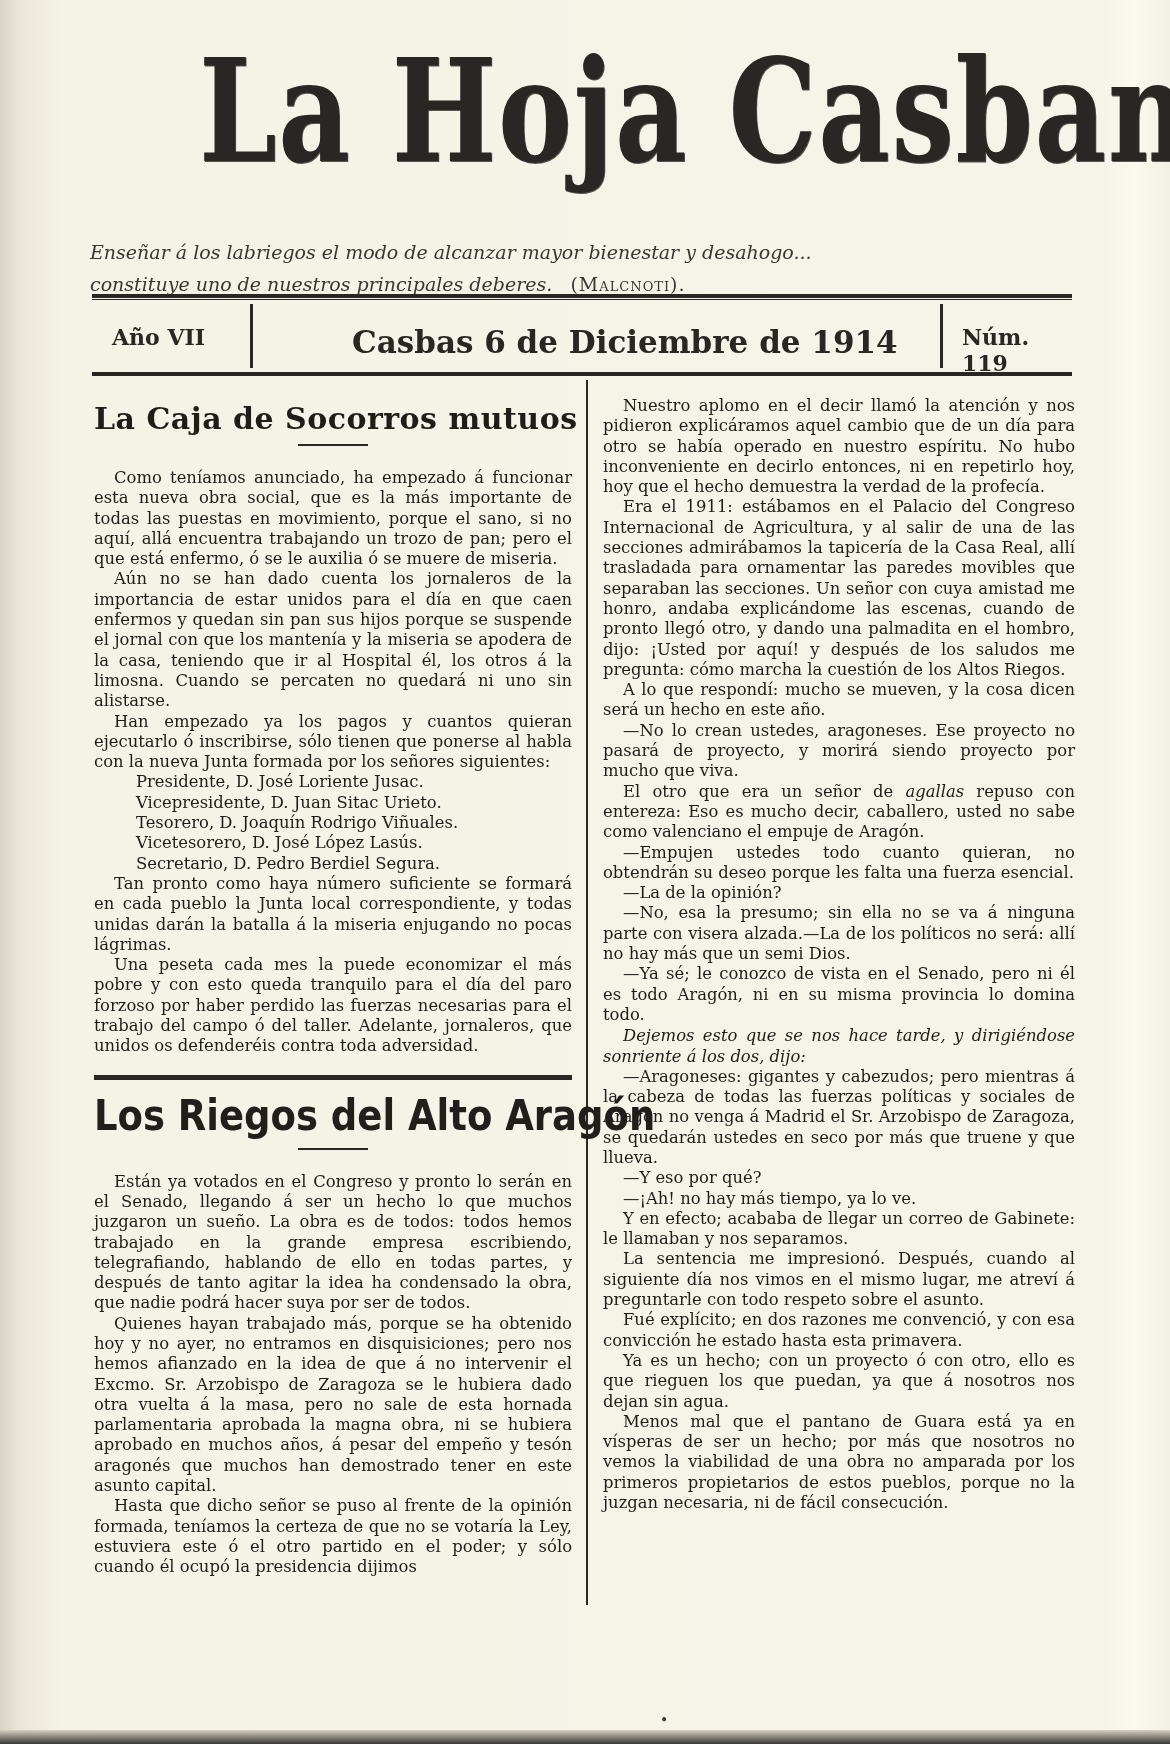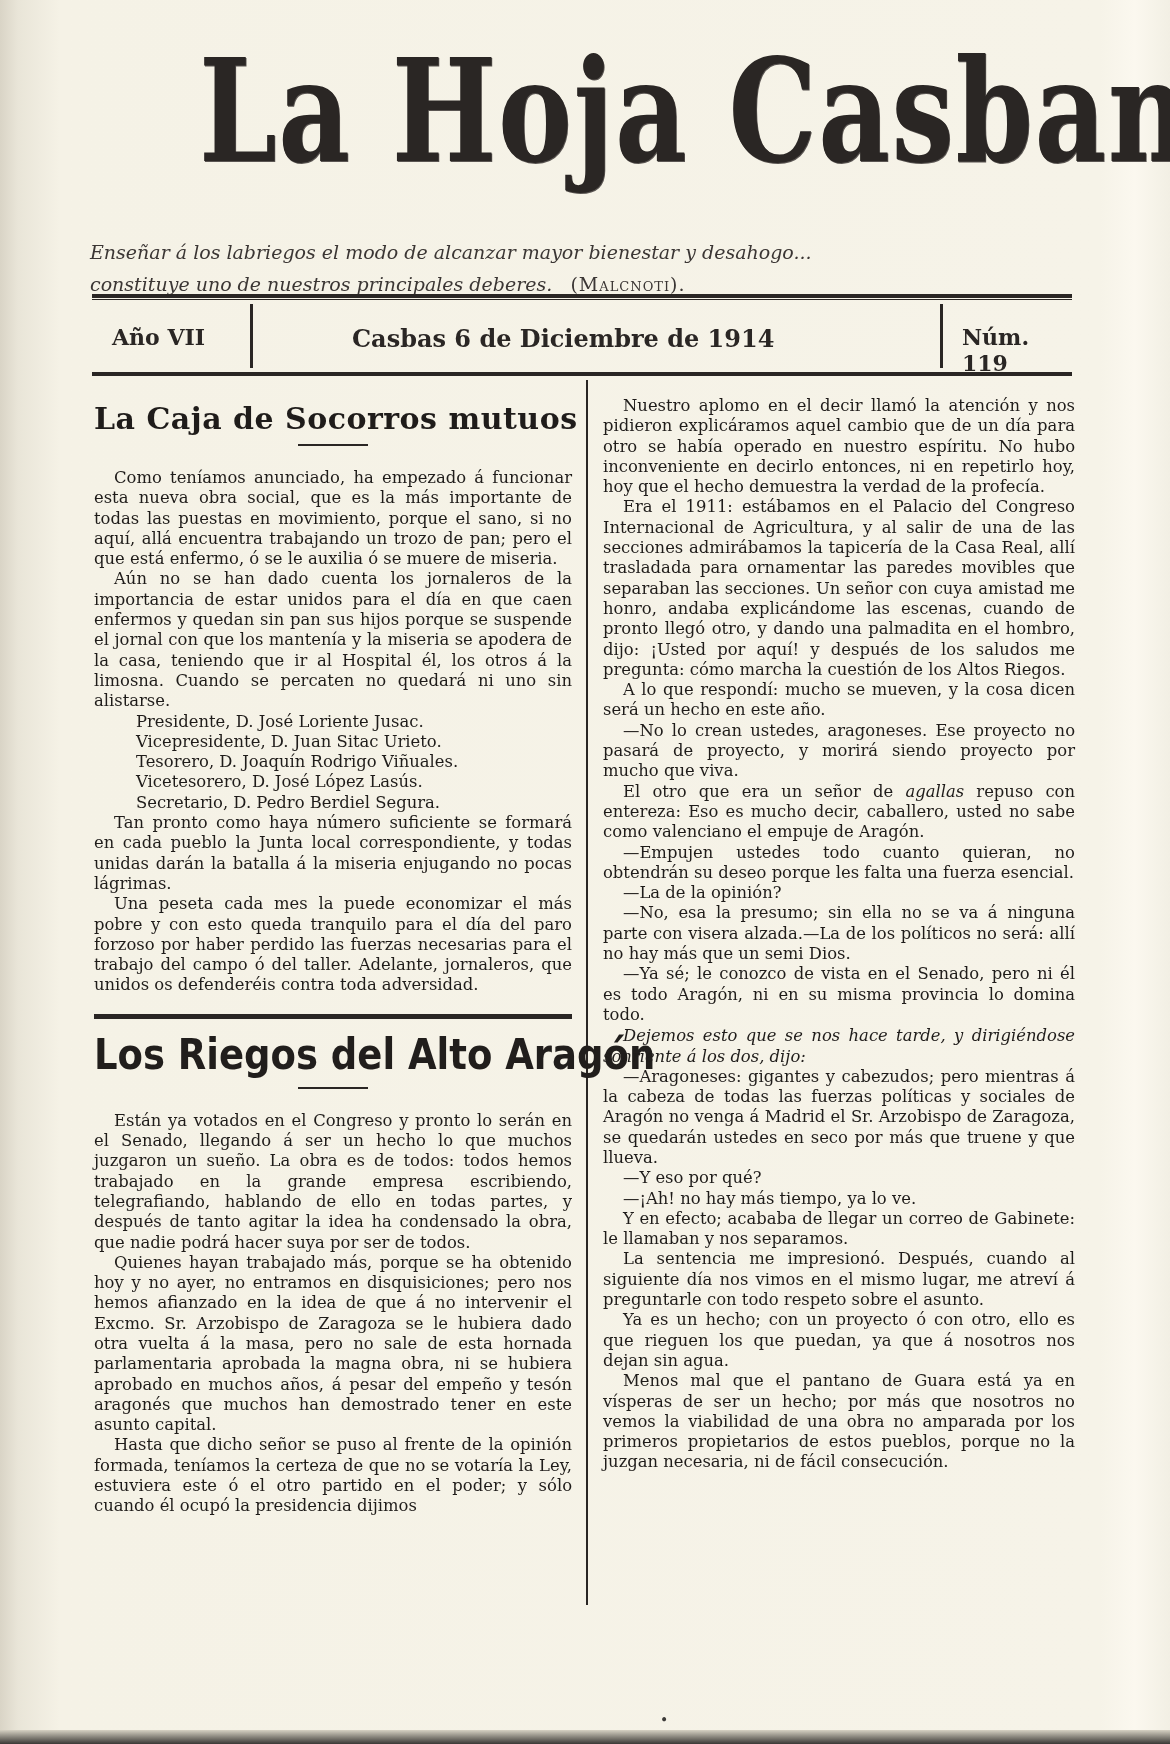--- a/index.html
+++ b/index.html
@@ -38,21 +38,21 @@
     font-style: italic; font-size: 19px; color: #3b3634; line-height: 32px;
   }
   .motto .author { font-style: normal; font-variant: small-caps; letter-spacing: 1px; }
   .rule-thick { position: absolute; left: 92px; width: 980px; height: 4px; background: #2a2624; }
   .rule-thin { position: absolute; left: 92px; width: 980px; height: 1px; background: #2a2624; }
   .dateline {
     position: absolute; left: 92px; top: 302px; width: 980px; height: 68px;
     font-family: "DejaVu Serif", serif; font-weight: bold; font-size: 22px; color: #2a2624;
   }
   .dateline .year { position: absolute; left: 20px; top: 22px; }
-  .dateline .place { position: absolute; left: 260px; top: 22px; font-size: 24px; }
+  .dateline .place { position: absolute; left: 260px; top: 22px; font-size: 31px; }
   .dateline .num { position: absolute; left: 870px; top: 22px; }
   .dateline .bracket {
     position: absolute; top: 2px; width: 6px; height: 64px;
     border-left: 3px solid #2a2624;
   }
   .col {
     position: absolute; top: 396px;
     font-family: "DejaVu Serif", serif;
     font-size: 16.4px; line-height: 20.3px; color: #1f1c1a;
     text-align: justify;
@@ -110,20 +110,21 @@
   <div class="rule-thick" style="top:372px;"></div>
 
   <div class="col-divider"></div>
 
   <div class="col col-left">
     <div class="headline">La Caja de Socorros mutuos</div>
     <div class="short-rule"></div>
 
     <p>Como teníamos anunciado, ha empezado á funcionar esta nueva obra social, que es la más importante de todas las puestas en movimiento, porque el sano, si no aquí, allá encuentra trabajando un trozo de pan; pero el que está enfermo, ó se le auxilia ó se muere de miseria.</p>
     <p>Aún no se han dado cuenta los jornaleros de la importancia de estar unidos para el día en que caen enfermos y quedan sin pan sus hijos porque se suspende el jornal con que los mantenía y la miseria se apodera de la casa, teniendo que ir al Hospital él, los otros á la limosna. Cuando se percaten no quedará ni uno sin alistarse.</p>
+    <p>Han empezado ya los pagos y cuantos quieran ejecutarlo ó inscribirse, sólo tienen que ponerse al habla con la nueva Junta formada por los señores siguientes:</p>
     <p class="member">Presidente, D. José Loriente Jusac.</p>
     <p class="member">Vicepresidente, D. Juan Sitac Urieto.</p>
     <p class="member">Tesorero, D. Joaquín Rodrigo Viñuales.</p>
     <p class="member">Vicetesorero, D. José López Lasús.</p>
     <p class="member">Secretario, D. Pedro Berdiel Segura.</p>
     <p>Tan pronto como haya número suficiente se formará en cada pueblo la Junta local correspondiente, y todas unidas darán la batalla á la miseria enjugando no pocas lágrimas.</p>
     <p>Una peseta cada mes la puede economizar el más pobre y con esto queda tranquilo para el día del paro forzoso por haber perdido las fuerzas necesarias para el trabajo del campo ó del taller. Adelante, jornaleros, que unidos os defenderéis contra toda adversidad.</p>
 
     <div class="section-rule"></div>
     <div class="headline2">Los Riegos del Alto Aragón</div>
@@ -143,19 +144,20 @@
     <p>—Empujen ustedes todo cuanto quieran, no obtendrán su deseo porque les falta una fuerza esencial.</p>
     <p>—La de la opinión?</p>
     <p>—No, esa la presumo; sin ella no se va á ninguna parte con visera alzada.—La de los políticos no será: allí no hay más que un semi Dios.</p>
     <p>—Ya sé; le conozco de vista en el Senado, pero ni él es todo Aragón, ni en su misma provincia lo domina todo.</p>
     <p style="margin-top:1px;font-style:italic;">Dejemos esto que se nos hace tarde, y dirigiéndose sonriente á los dos, dijo:</p>
     <p>—Aragoneses: gigantes y cabezudos; pero mientras á la cabeza de todas las fuerzas políticas y sociales de Aragón no venga á Madrid el Sr. Arzobispo de Zaragoza, se quedarán ustedes en seco por más que truene y que llueva.</p>
     <p>—Y eso por qué?</p>
     <p>—¡Ah! no hay más tiempo, ya lo ve.</p>
     <p>Y en efecto; acababa de llegar un correo de Gabinete: le llamaban y nos separamos.</p>
     <p>La sentencia me impresionó. Después, cuando al siguiente día nos vimos en el mismo lugar, me atreví á preguntarle con todo respeto sobre el asunto.</p>
+    <p>Fué explícito; en dos razones me convenció, y con esa convicción he estado hasta esta primavera.</p>
     <p>Ya es un hecho; con un proyecto ó con otro, ello es que rieguen los que puedan, ya que á nosotros nos dejan sin agua.</p>
     <p>Menos mal que el pantano de Guara está ya en vísperas de ser un hecho; por más que nosotros no vemos la viabilidad de una obra no amparada por los primeros propietarios de estos pueblos, porque no la juzgan necesaria, ni de fácil consecución.</p>
   </div>
 
   <span class="speck" style="left:660px; top:1712px;">•</span>
   <div class="bottom-edge"></div>
 </div>
 
 </body></html>

